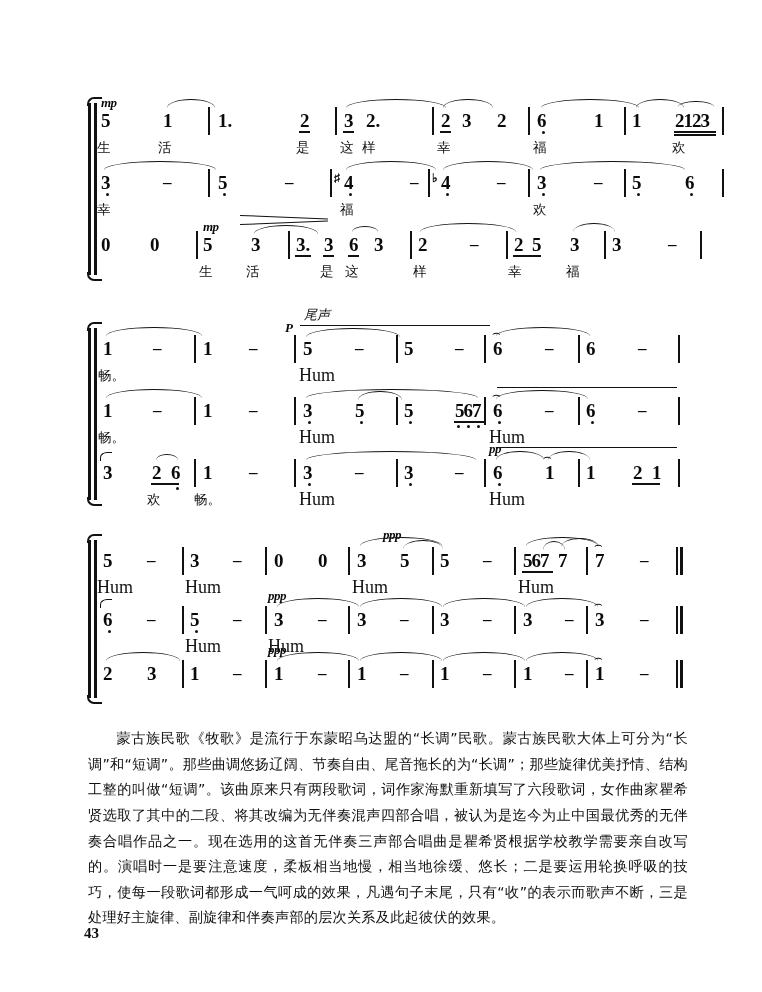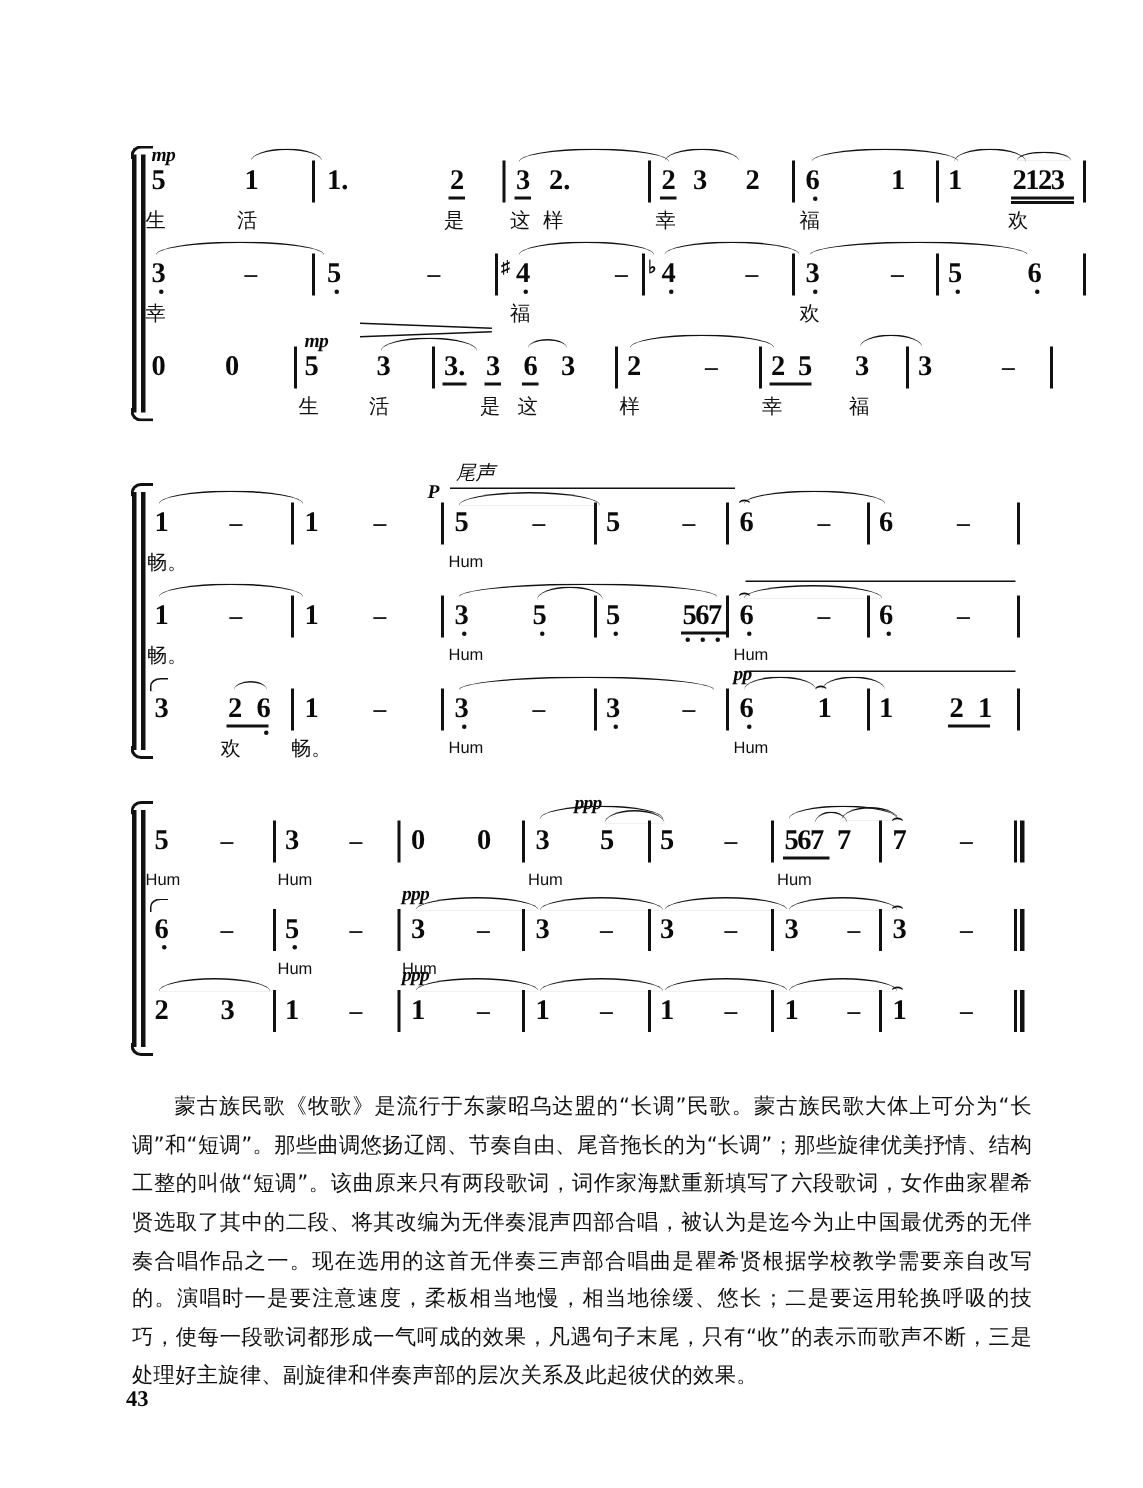--- a/index.html
+++ b/index.html
@@ -54,21 +54,21 @@
   .note.tight { letter-spacing: -1px; }
 
   .lyric {
     position: absolute;
     font-family: "DejaVu Sans", sans-serif;
     font-size: 13.5px;
     line-height: 16px;
     white-space: nowrap;
     color: #111;
   }
-  .lyric.latin { font-family: Liberation Sans, sans-serif; font-size: 11px; }
+  .lyric.latin { font-family: Liberation Serif, serif; font-size: 18px; }
 
   .bar {
     position: absolute;
     width: 2px;
     background: #111;
   }
   .bar.dbl {
     width: 7px;
     background: none;
     border-left: 2px solid #111;

